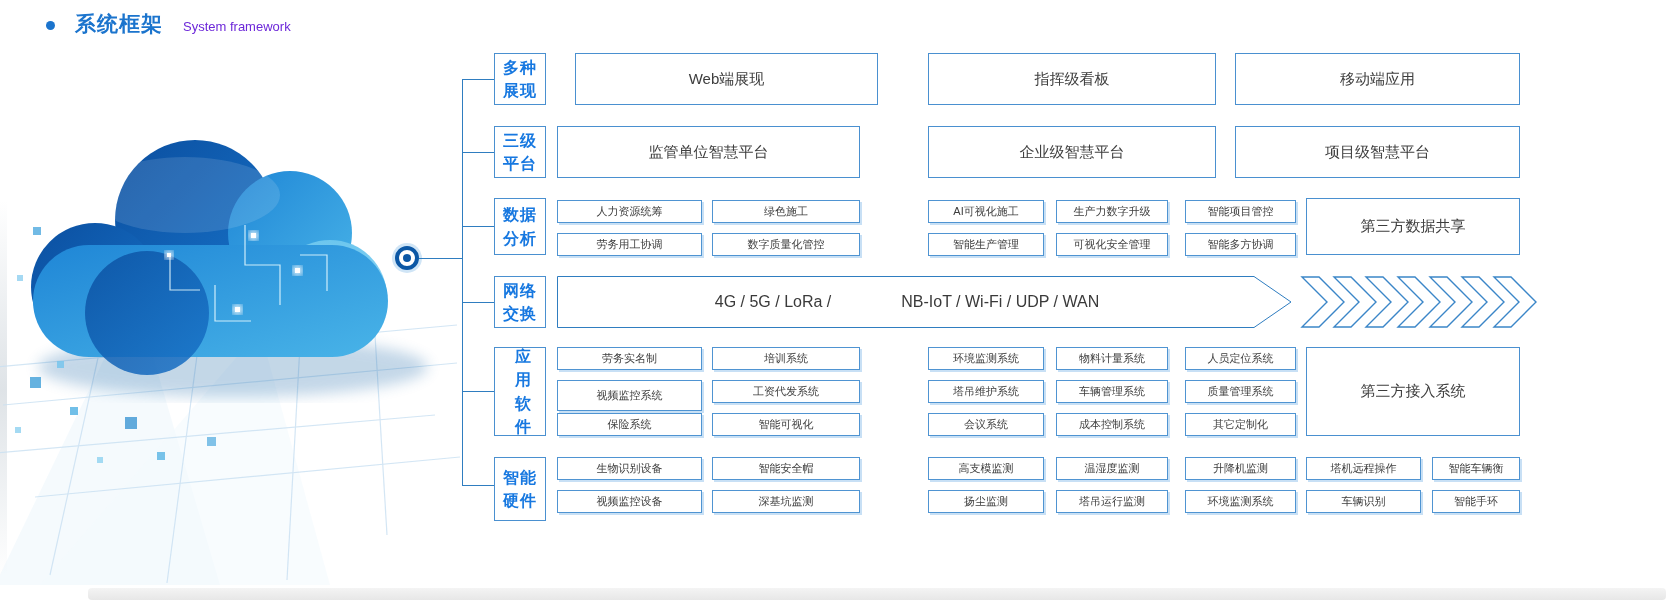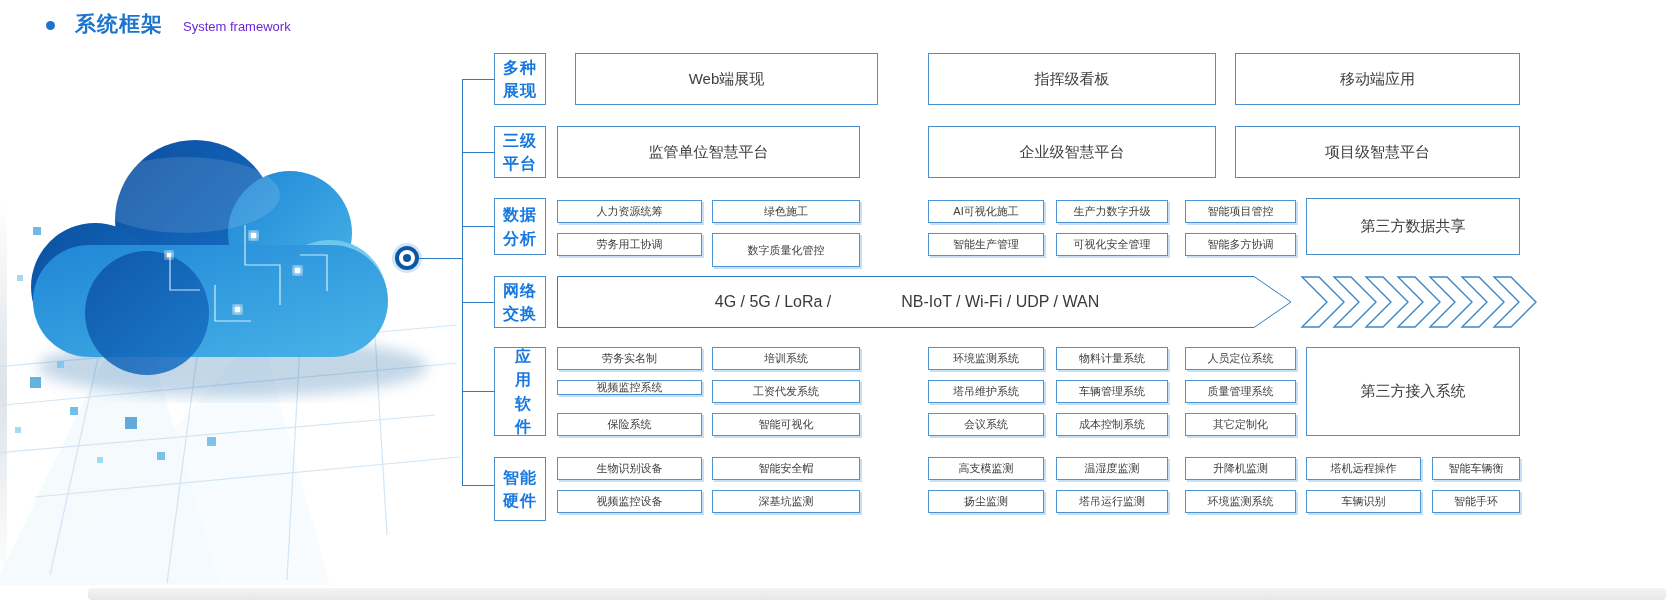--- a/index.html
+++ b/index.html
@@ -176,21 +176,21 @@
   <div class="box wbox" style="left:557px;top:126px;width:303px;height:52px;">监管单位智慧平台</div>
   <div class="box wbox" style="left:928px;top:126px;width:288px;height:52px;">企业级智慧平台</div>
   <div class="box wbox" style="left:1235px;top:126px;width:285px;height:52px;">项目级智慧平台</div>
 
   <div class="box sbox" style="left:557px;top:200px;width:145px;height:23px;">人力资源统筹</div>
   <div class="box sbox" style="left:712px;top:200px;width:148px;height:23px;">绿色施工</div>
   <div class="box sbox" style="left:928px;top:200px;width:116px;height:23px;">AI可视化施工</div>
   <div class="box sbox" style="left:1056px;top:200px;width:112px;height:23px;">生产力数字升级</div>
   <div class="box sbox" style="left:1185px;top:200px;width:111px;height:23px;">智能项目管控</div>
   <div class="box sbox" style="left:557px;top:233px;width:145px;height:23px;">劳务用工协调</div>
-  <div class="box sbox" style="left:712px;top:233px;width:148px;height:34px;">数字质量化管控</div>
+  <div class="box sbox" style="left:712px;top:233px;width:148px;height:23px;">数字质量化管控</div>
   <div class="box sbox" style="left:928px;top:233px;width:116px;height:23px;">智能生产管理</div>
   <div class="box sbox" style="left:1056px;top:233px;width:112px;height:23px;">可视化安全管理</div>
   <div class="box sbox" style="left:1185px;top:233px;width:111px;height:23px;">智能多方协调</div>
   <div class="box tallbox" style="left:1306px;top:198px;width:214px;height:57px;">第三方数据共享</div>
 
   <svg style="position:absolute;left:557px;top:276px;" width="985" height="52" viewBox="0 0 985 52">
     <polygon points="0.5,0.5 697,0.5 734,26 697,51.5 0.5,51.5" fill="#ffffff" stroke="#2f7dc0" stroke-width="1"></polygon>
     <g fill="#ffffff" stroke="#3b86c8" stroke-width="1.4">
       <polygon points="745,1 762,1 787,26 762,51 745,51 770,26"></polygon>
       <polygon points="777,1 794,1 819,26 794,51 777,51 802,26"></polygon>
@@ -204,21 +204,21 @@
   <div class="net-text">
     <span>4G / 5G / LoRa /</span>
     <span>NB-IoT / Wi-Fi / UDP / WAN</span>
   </div>
 
   <div class="box sbox" style="left:557px;top:347px;width:145px;height:23px;">劳务实名制</div>
   <div class="box sbox" style="left:712px;top:347px;width:148px;height:23px;">培训系统</div>
   <div class="box sbox" style="left:928px;top:347px;width:116px;height:23px;">环境监测系统</div>
   <div class="box sbox" style="left:1056px;top:347px;width:112px;height:23px;">物料计量系统</div>
   <div class="box sbox" style="left:1185px;top:347px;width:111px;height:23px;">人员定位系统</div>
-  <div class="box sbox" style="left:557px;top:380px;width:145px;height:15px;">视频监控系统</div>
+  <div class="box sbox" style="left:557px;top:380px;width:145px;height:31px;">视频监控系统</div>
   <div class="box sbox" style="left:712px;top:380px;width:148px;height:23px;">工资代发系统</div>
   <div class="box sbox" style="left:928px;top:380px;width:116px;height:23px;">塔吊维护系统</div>
   <div class="box sbox" style="left:1056px;top:380px;width:112px;height:23px;">车辆管理系统</div>
   <div class="box sbox" style="left:1185px;top:380px;width:111px;height:23px;">质量管理系统</div>
   <div class="box sbox" style="left:557px;top:413px;width:145px;height:23px;">保险系统</div>
   <div class="box sbox" style="left:712px;top:413px;width:148px;height:23px;">智能可视化</div>
   <div class="box sbox" style="left:928px;top:413px;width:116px;height:23px;">会议系统</div>
   <div class="box sbox" style="left:1056px;top:413px;width:112px;height:23px;">成本控制系统</div>
   <div class="box sbox" style="left:1185px;top:413px;width:111px;height:23px;">其它定制化</div>
   <div class="box tallbox" style="left:1306px;top:347px;width:214px;height:89px;">第三方接入系统</div>

